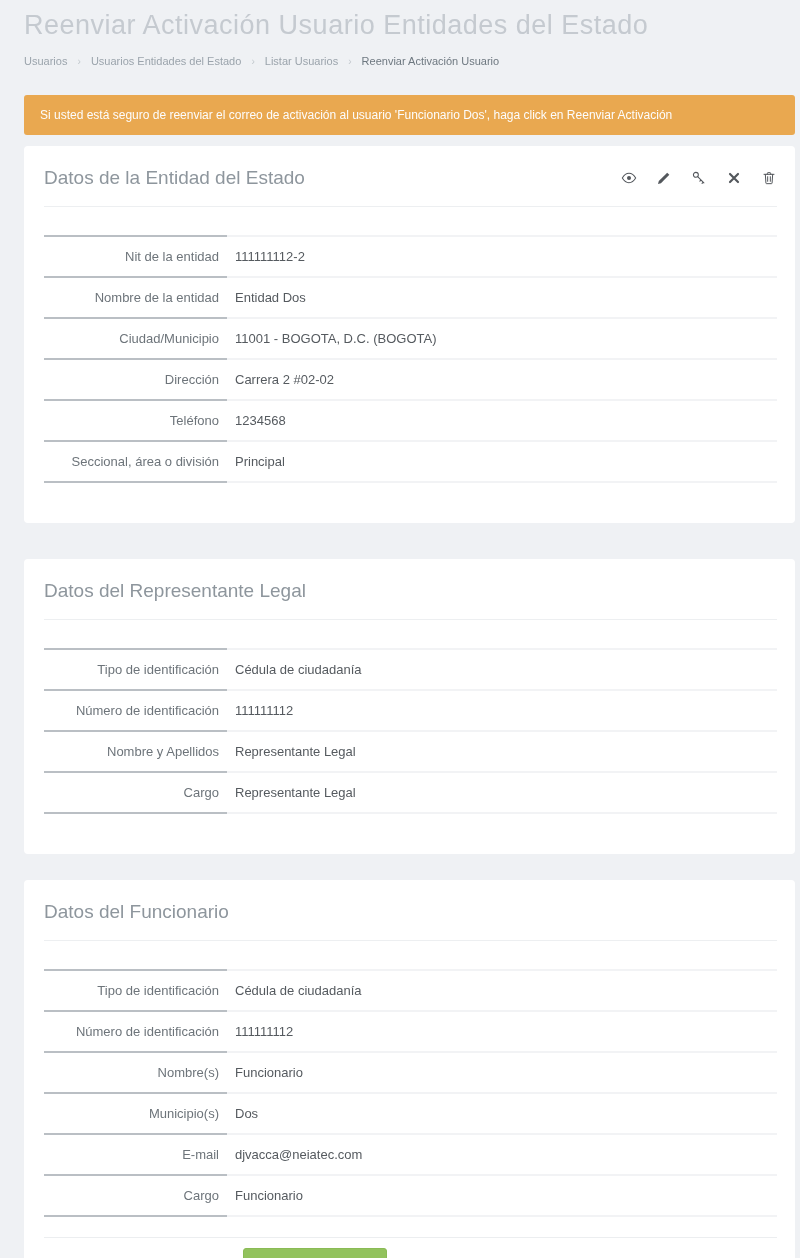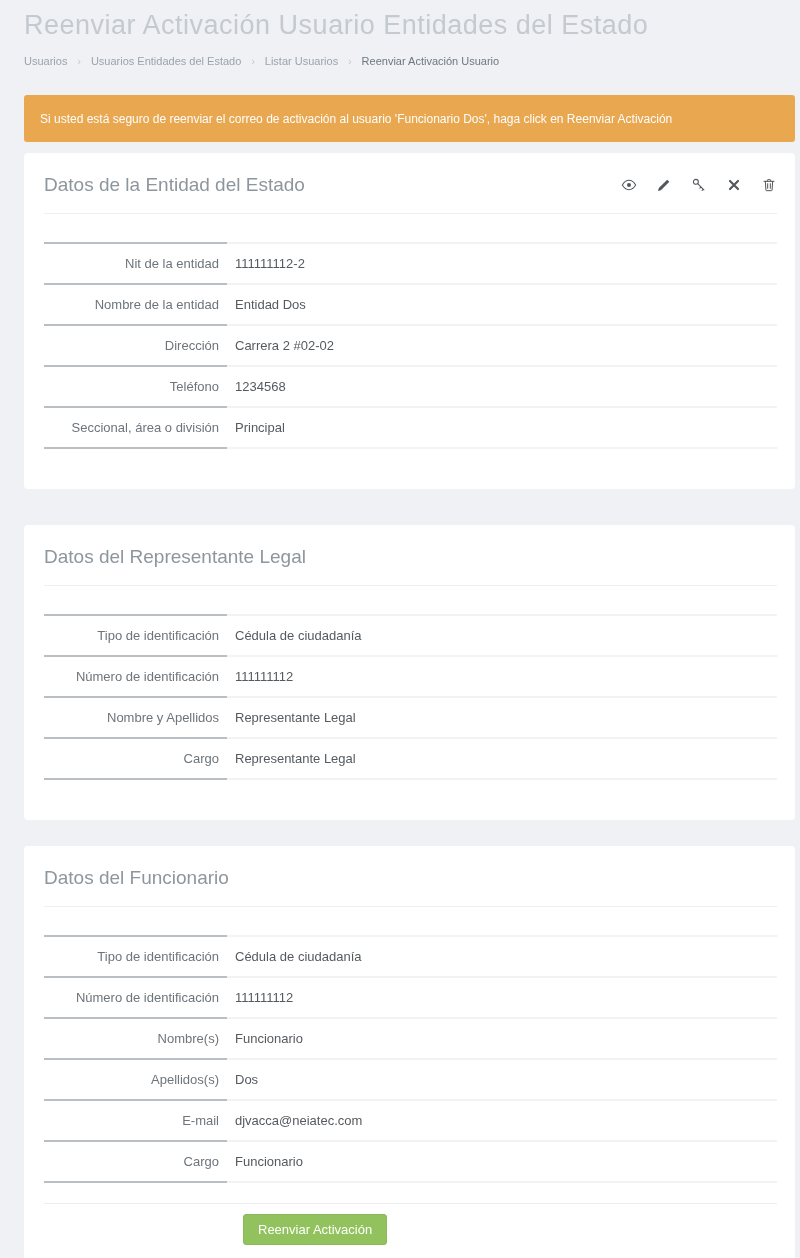--- a/index.html
+++ b/index.html
@@ -8,21 +8,21 @@
   .container { margin:0 5px 0 24px; padding-top:10px; }
 
   h1.page-title { font-size:27px; font-weight:300; color:#c5cad0; letter-spacing:.5px; margin-bottom:14px; }
 
   .breadcrumb { font-size:11px; color:#9ba4ac; margin-bottom:28px; }
   .breadcrumb a { color:#9ba4ac; text-decoration:none; cursor:pointer; }
   .breadcrumb .sep { color:#c3c9ce; margin:0 7px; font-size:10px; }
   .breadcrumb .current { color:#6e7880; }
 
   .alert-banner { background:#e9a850; border-radius:3px; color:#fdfdfd; font-size:12px;
-                  height:47px; display:flex; align-items:center; padding:8px 16px; margin-bottom:11px; }
+                  height:40px; display:flex; align-items:center; padding:8px 16px; margin-bottom:11px; }
 
   .card { background:#ffffff; border-radius:4px; padding:20px 18px 40px 20px; position:relative; }
   .card + .card { margin-top:12px; }
   .card-1 { margin-bottom:36px; }
   .card-2 { margin-bottom:26px; }
   .card-3 { padding-bottom:28px; margin-bottom:8px; }
 
   .card-head { display:flex; align-items:center; justify-content:space-between; min-height:24px; }
   .card-head h2 { font-size:19px; font-weight:400; color:#8e969d; }
   .card-actions { display:flex; align-items:center; gap:19px; }
@@ -101,20 +101,24 @@
       <tbody>
         <tr>
             <th>Nit de la entidad</th>
             <td>111111112-2</td>
           </tr>
         <tr>
             <th>Nombre de la entidad</th>
             <td>Entidad Dos</td>
           </tr>
         <tr>
+            <th>Ciudad/Municipio</th>
+            <td>11001 - BOGOTA, D.C. (BOGOTA)</td>
+          </tr>
+        <tr>
             <th>Dirección</th>
             <td>Carrera 2 #02-02</td>
           </tr>
         <tr>
             <th>Teléfono</th>
             <td>1234568</td>
           </tr>
         <tr>
             <th>Seccional, área o división</th>
             <td>Principal</td>
@@ -163,21 +167,21 @@
           </tr>
         <tr>
             <th>Número de identificación</th>
             <td>111111112</td>
           </tr>
         <tr>
             <th>Nombre(s)</th>
             <td>Funcionario</td>
           </tr>
         <tr>
-            <th>Apellidos(s)</th>
+            <th>Municipio(s)</th>
             <td>Dos</td>
           </tr>
         <tr>
             <th>E-mail</th>
             <td>djvacca@neiatec.com</td>
           </tr>
         <tr>
             <th>Cargo</th>
             <td>Funcionario</td>
           </tr>

